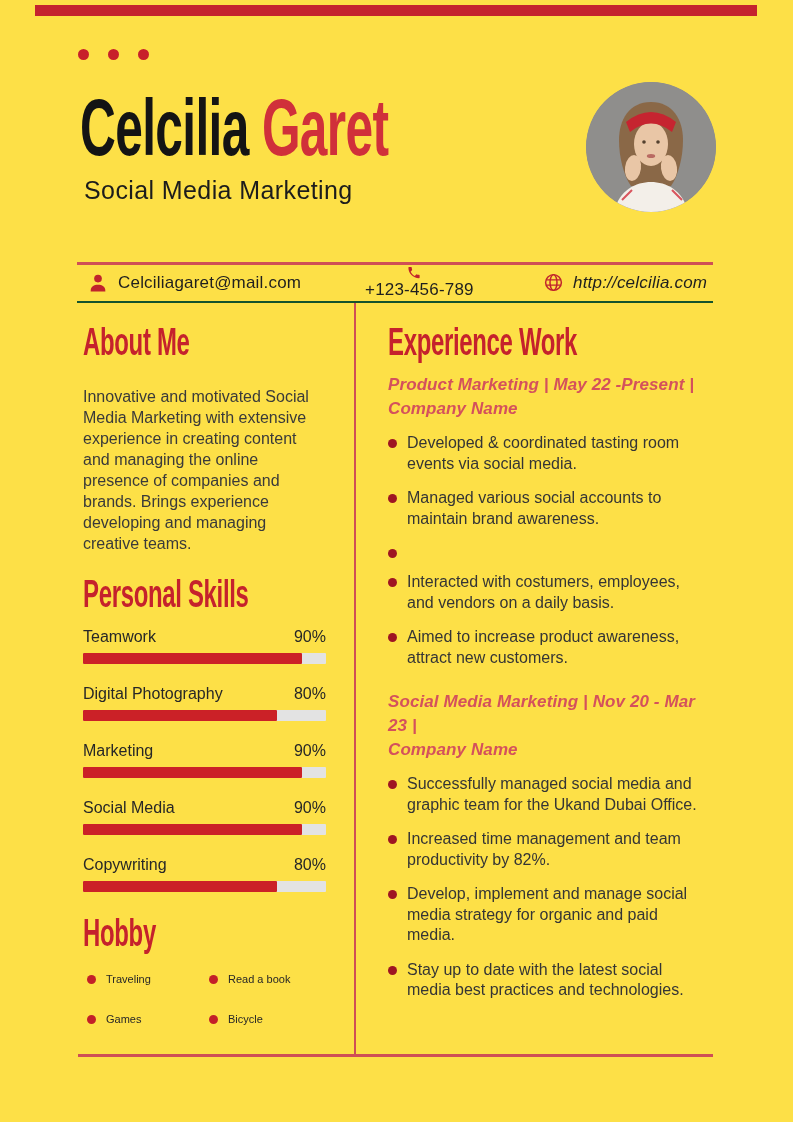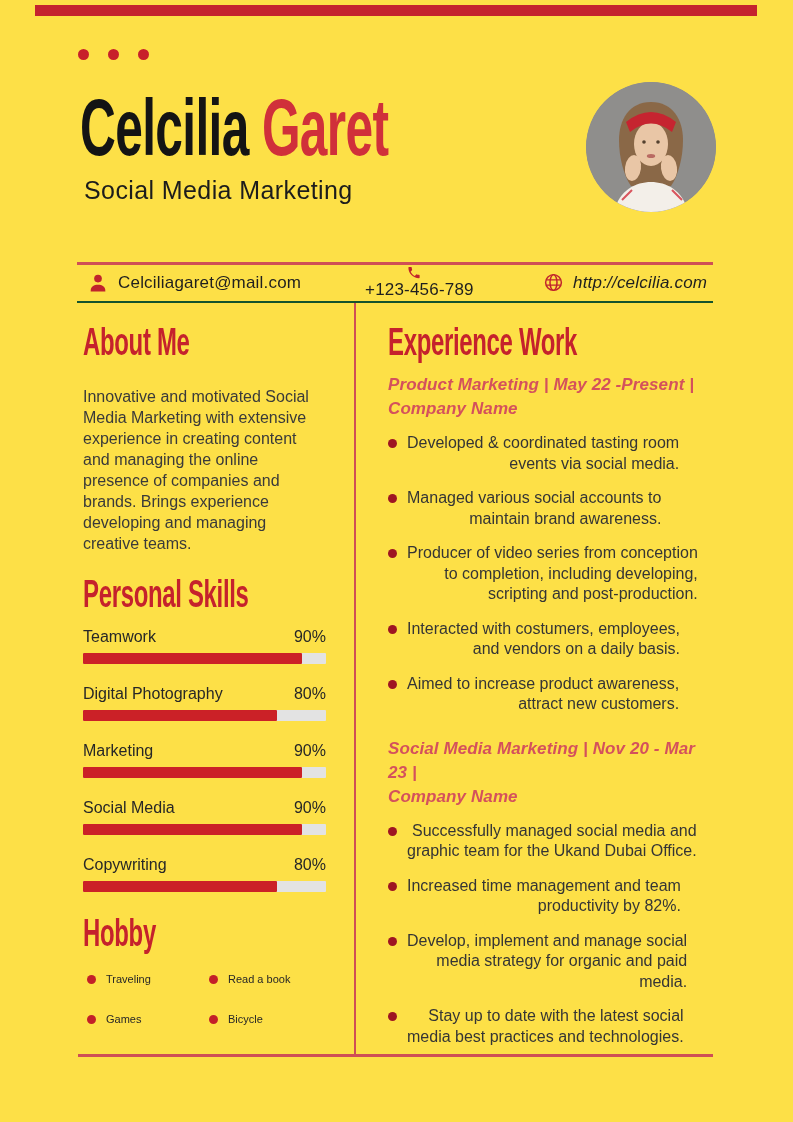--- a/index.html
+++ b/index.html
@@ -65,21 +65,21 @@
   
   .col-right { position:absolute; left:388px; top:322px; width:330px; }
   .job-h {
     margin-top:11px; font-size:17px; line-height:24px; font-style:italic; font-weight:600;
     color:#d4515c; white-space:pre-line; letter-spacing:.1px;
   }
   .job-h.second { margin-top:22px; }
   .blist { list-style:none; margin-top:12px; }
   .blist li { display:flex; gap:10px; margin-bottom:14px; }
   .blist li i { width:9px; height:9px; border-radius:50%; background:#9e1522; flex:0 0 auto; margin-top:6px; }
-  .blist li .bt { font-size:16px; line-height:20.5px; white-space:pre-line; color:#353535;text-align:right; }
+  .blist li .bt { font-size:16px; line-height:20.5px; white-space:pre-line; color:#353535; }
 </style>
 </head>
 <body>
 
 <div class="page">
 
   <div class="topbar"></div>
 
   <div class="dots">
     <i></i>
@@ -226,23 +226,20 @@
           <span class="bt">Developed &amp; coordinated tasting room
 events via social media.</span>
         </li>
       <li>
           <i></i>
           <span class="bt">Managed various social accounts to
 maintain brand awareness.</span>
         </li>
       <li>
           <i></i>
-          <span class="bt">Producer of video series from conception
-to completion, including developing,
-scripting and post-production.</span>
         </li>
       <li>
           <i></i>
           <span class="bt">Interacted with costumers, employees,
 and vendors on a daily basis.</span>
         </li>
       <li>
           <i></i>
           <span class="bt">Aimed to increase product awareness,
 attract new customers.</span>

